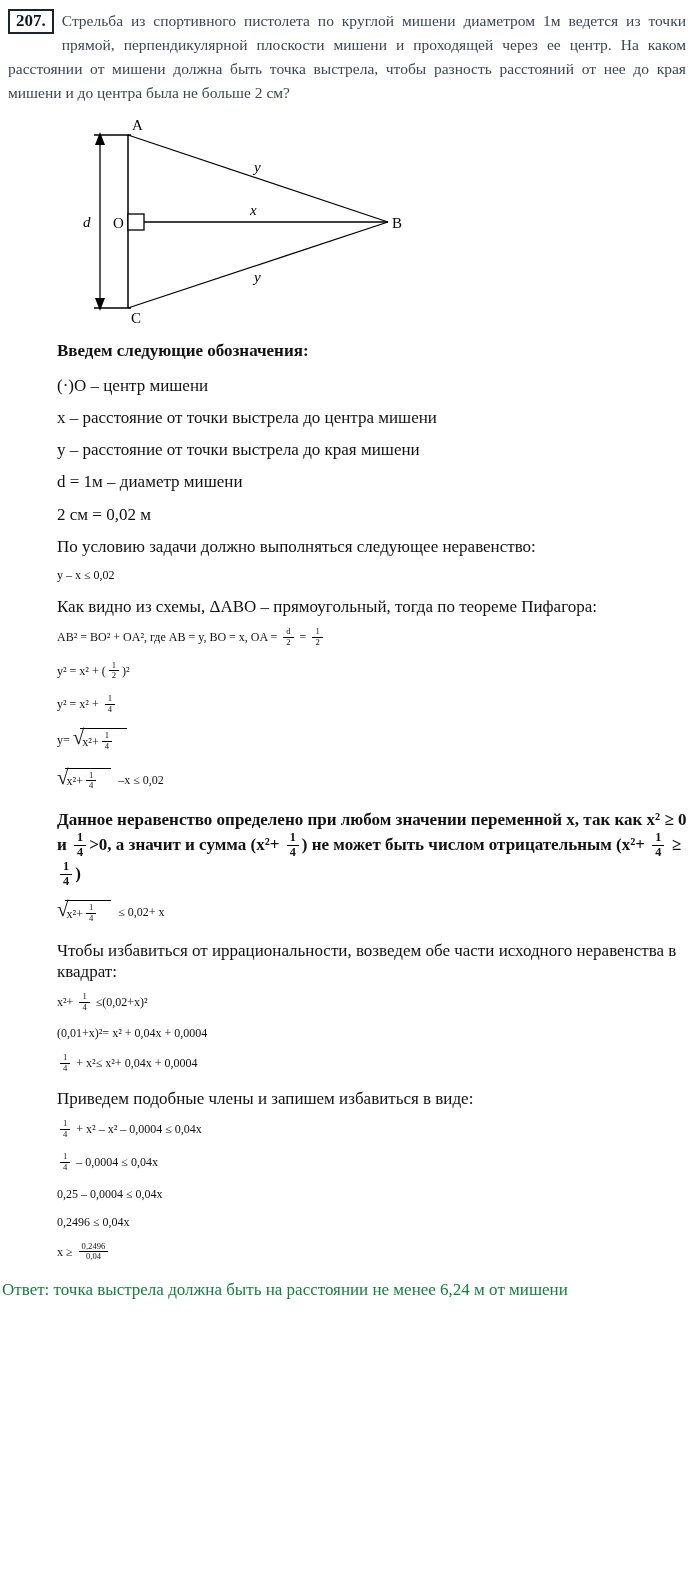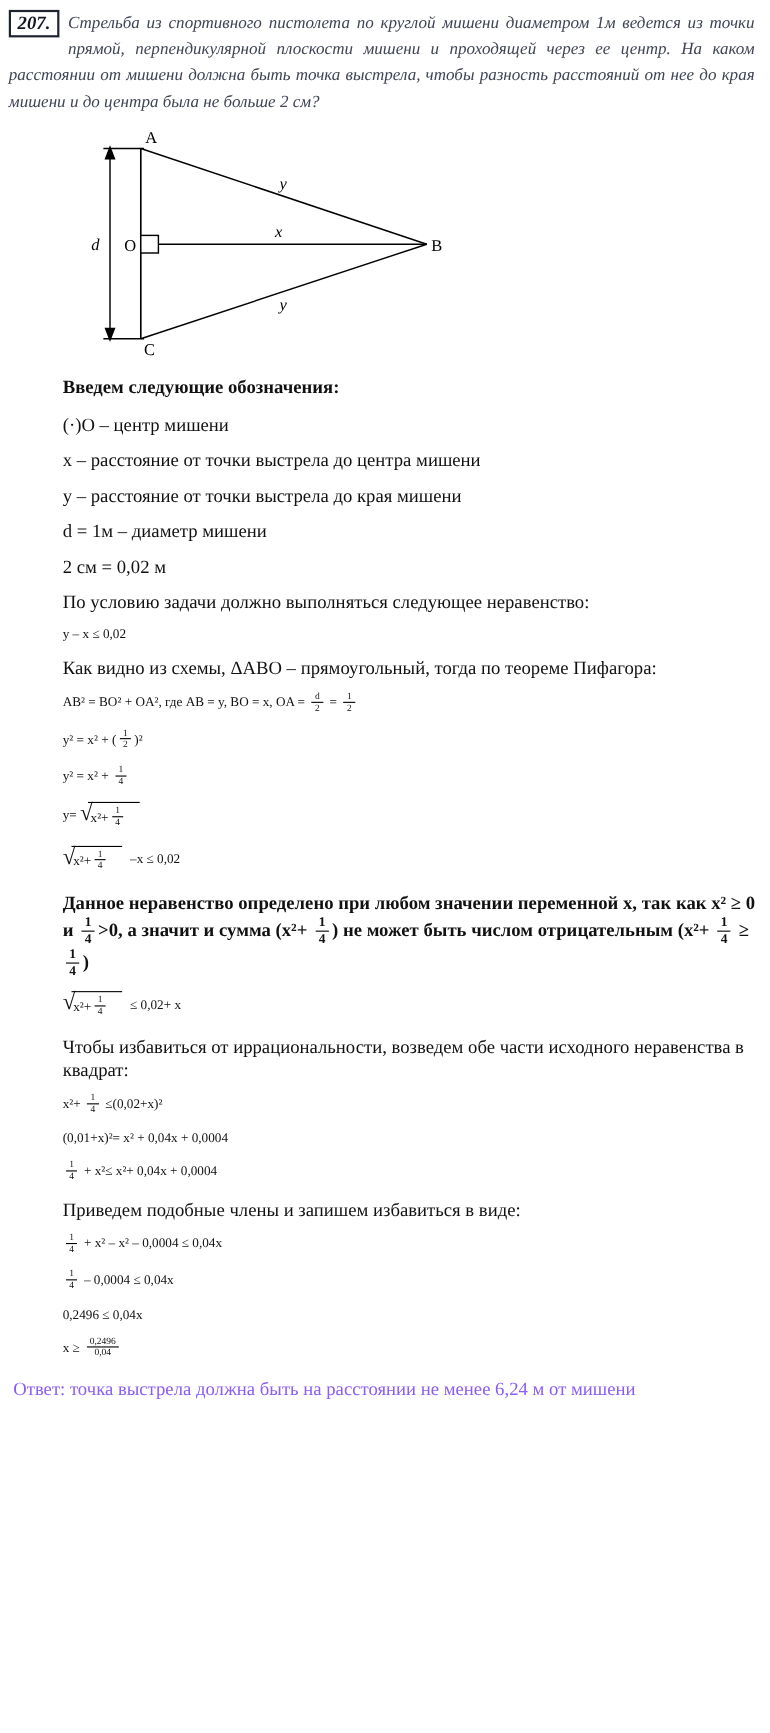--- a/index.html
+++ b/index.html
@@ -11,21 +11,20 @@
     overflow:hidden;
   }
   .page{width:700px;height:1575px;position:relative;}
   
   .problem{
     padding:9px 14px 0 8px;
     font-size:15.5px;
     line-height:24px;
     text-align:justify;
     color:#3e4453;
-    font-style:italic;
   }
   .pnum{
     float:left;
     border:2px solid #1d2430;
     font-weight:bold;
     font-size:17px;
     line-height:20px;
     padding:0 6px 1px 6px;
     margin:0 8px 2px 0;
     color:#10151f;
@@ -57,22 +56,22 @@
   .rsign{font-size:1.75em;line-height:0.85;transform:translateY(1px);font-weight:normal;}
   .rcand{
     display:inline-flex;align-items:center;
     border-top:1.8px solid #000;
     margin-left:-4px;
     padding:3px 12px 2px 2px;
   }
   
   .answer{
     font-size:17px;
-    padding:4px 10px 0 12px;
-    color:#8b5cf6;
+    padding:4px 10px 0 2px;
+    color:#15803d;
   }
 </style>
 </head>
 <body>
 
 <div class="page">
 
   
   <div class="problem">
     <span class="pnum">207.</span><span>Стрельба из спортивного пистолета по круглой мишени диаметром 1м ведется из точки прямой, перпендикулярной плоскости мишени и проходящей через ее центр. На каком расстоянии от мишени должна быть точка выстрела, чтобы разность расстояний от нее до края мишени и до центра была не больше 2 см?</span>
@@ -178,20 +177,21 @@
         </span> + x²≤ x²+ 0,04x + 0,0004</div>
       <div class="line">Приведем подобные члены и запишем избавиться в виде:</div>
       <div class="line math"><span class="frac">
           <span class="fnum">1</span>
           <span class="fden">4</span>
         </span> + x² – x² – 0,0004 ≤ 0,04x</div>
       <div class="line math"><span class="frac">
           <span class="fnum">1</span>
           <span class="fden">4</span>
         </span> – 0,0004 ≤ 0,04x</div>
+      <div class="line math">0,25 – 0,0004 ≤ 0,04x</div>
       <div class="line math">0,2496 ≤ 0,04x</div>
       <div class="line math">x ≥ <span class="frac">
           <span class="fnum">0,2496</span>
           <span class="fden">0,04</span>
         </span></div>
     </div>
 
   
   <div class="answer">Ответ: точка выстрела должна быть на расстоянии не менее 6,24 м  от мишени</div>
 

